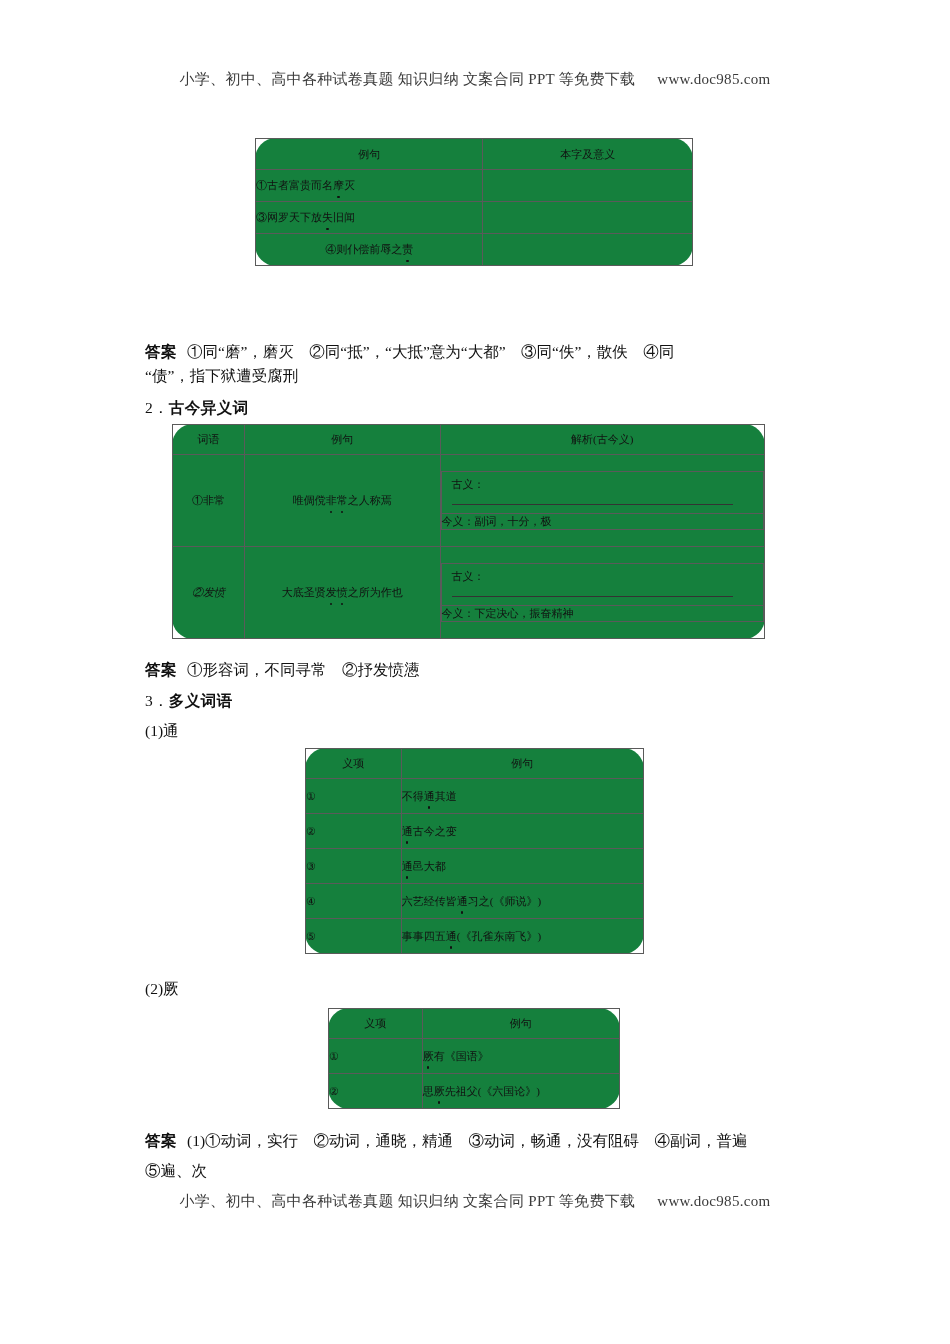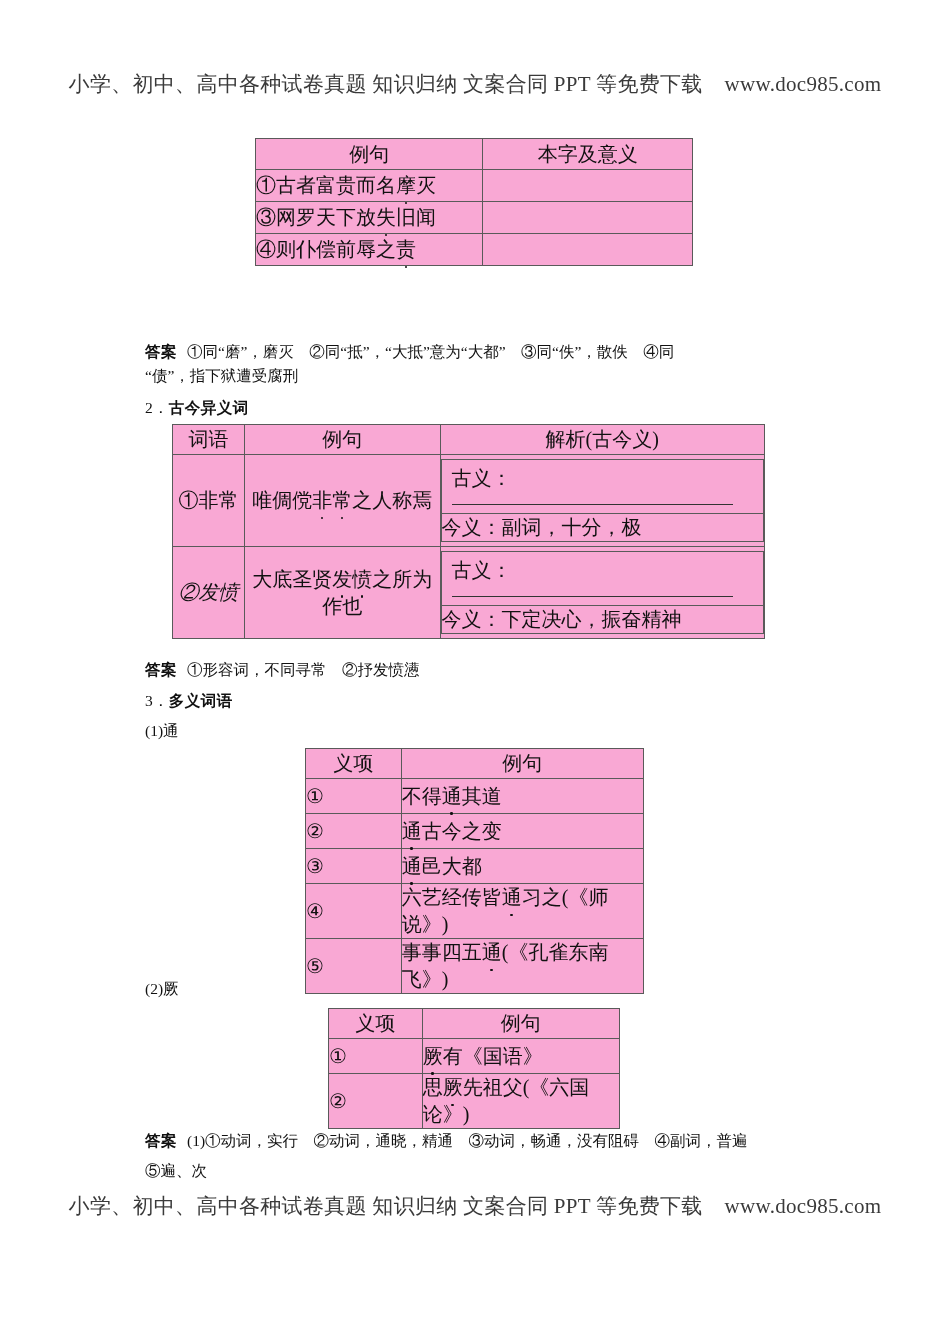--- a/index.html
+++ b/index.html
@@ -22,21 +22,21 @@
     width: 950px;
     height: 1344px;
   }
 
   
   .watermark {
     position: absolute;
     left: 0;
     width: 950px;
     text-align: center;
-    font-size: 21px;
+    font-size: 15px;
     color: #3a3a3a;
     letter-spacing: 0.3px;
     white-space: nowrap;
   }
   .watermark .url {
     font-family: "Liberation Serif", serif;
     margin-left: 22px;
   }
   .watermark-top { top: 70px; }
   .watermark-bottom { top: 1192px; }
@@ -60,22 +60,23 @@
   }
   .heading-bold {
     font-weight: bold;
     letter-spacing: 0.5px;
   }
 
   
   table.doc {
     position: absolute;
     border-collapse: collapse;
-    background: #f9a8d4;
-    font-size: 20px;
+    background: #15803d;
+    font-size: 11px;
+    border-radius: 21px;
   }
   table.doc td, table.doc th {
     border: 1px solid #5a5a5a;
     padding: 0;
     font-weight: normal;
     vertical-align: middle;
     color: #111;
   }
   table.doc th {
     text-align: center;
@@ -151,21 +152,21 @@
     <tbody>
       <tr>
         <td class="cell-pad cell-l" style="height:31px;"><span>①古者富贵而名</span><span class="dot">摩</span><span>灭</span></td>
         <td class="cell-pad" style="height:31px;"></td>
       </tr>
       <tr>
         <td class="cell-pad cell-l" style="height:31px;"><span>③网罗天下放</span><span class="dot">失</span><span>旧闻</span></td>
         <td class="cell-pad" style="height:31px;"></td>
       </tr>
       <tr>
-        <td class="cell-pad cell-l" style="height:31px;"><span>④则仆偿前辱之</span><span class="dot">责</span><span></span></td>
+        <td class="cell-pad cell-l" style="height:31px;text-align:center;"><span>④则仆偿前辱之</span><span class="dot">责</span><span></span></td>
         <td class="cell-pad" style="height:31px;"></td>
       </tr>
     </tbody>
   </table>
 
   <div class="textline" style="left:145px; top:337px;">
     <span class="answer-label">答案</span><span>①同“磨”，磨灭　②同“抵”，“大抵”意为“大都”　③同“佚”，散佚　④同</span>
   </div>
   <div class="textline" style="left:145px; top:361px;">
     <span>“债”，指下狱遭受腐刑</span>

